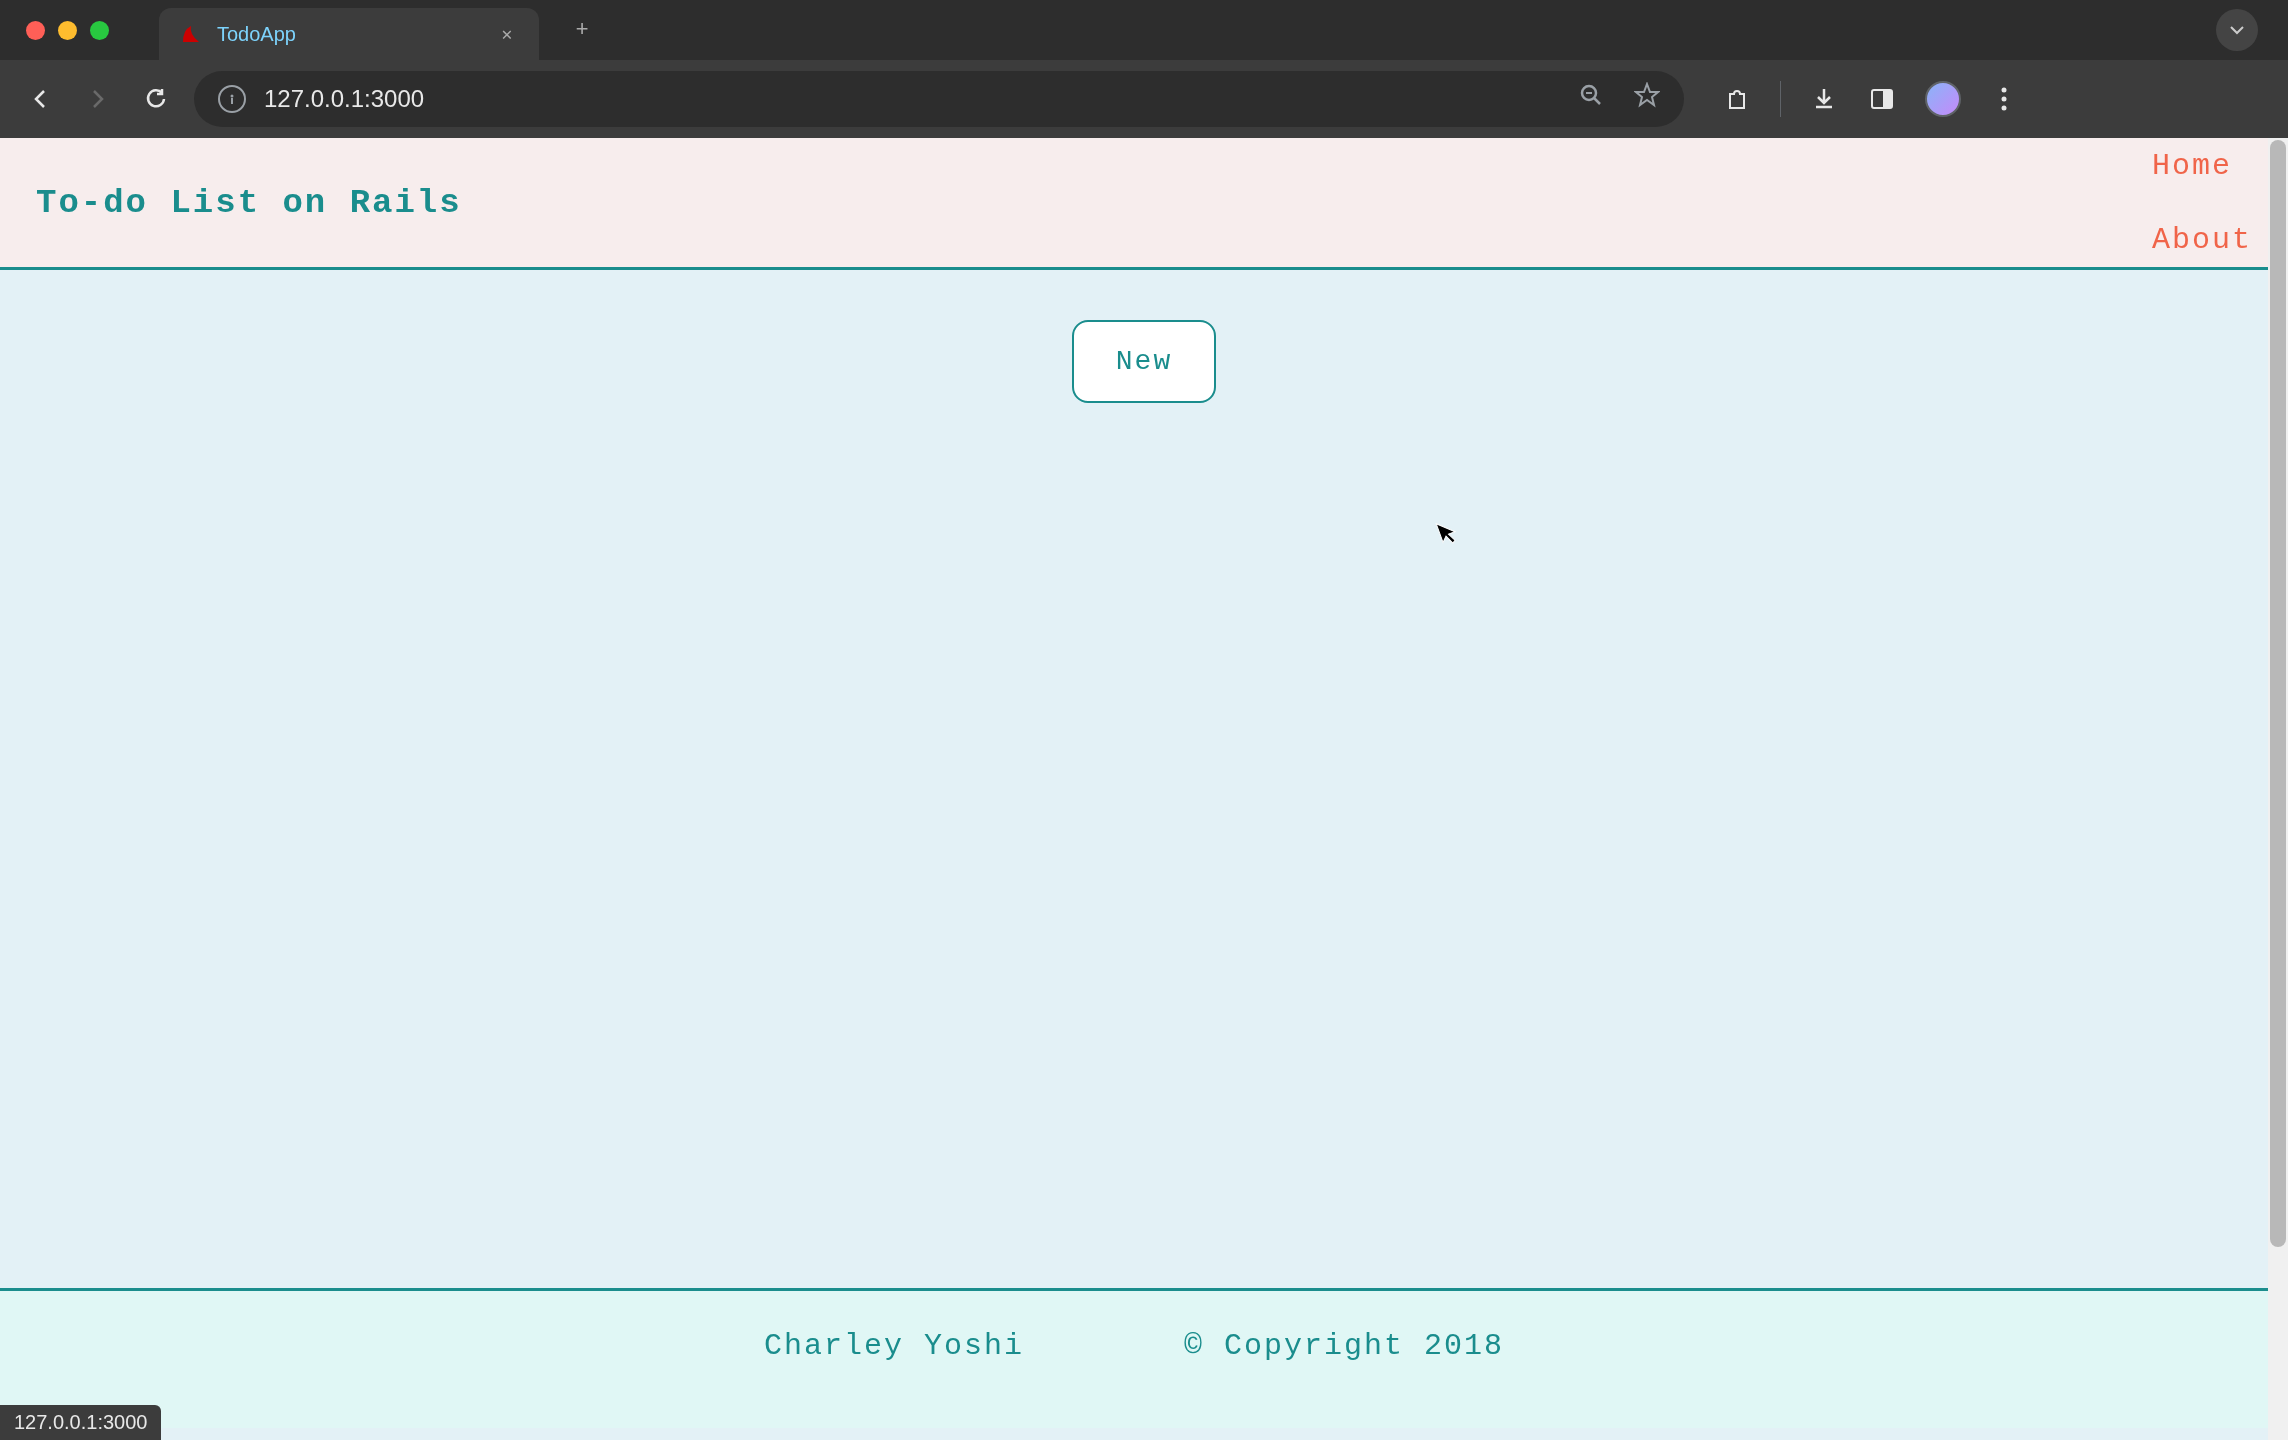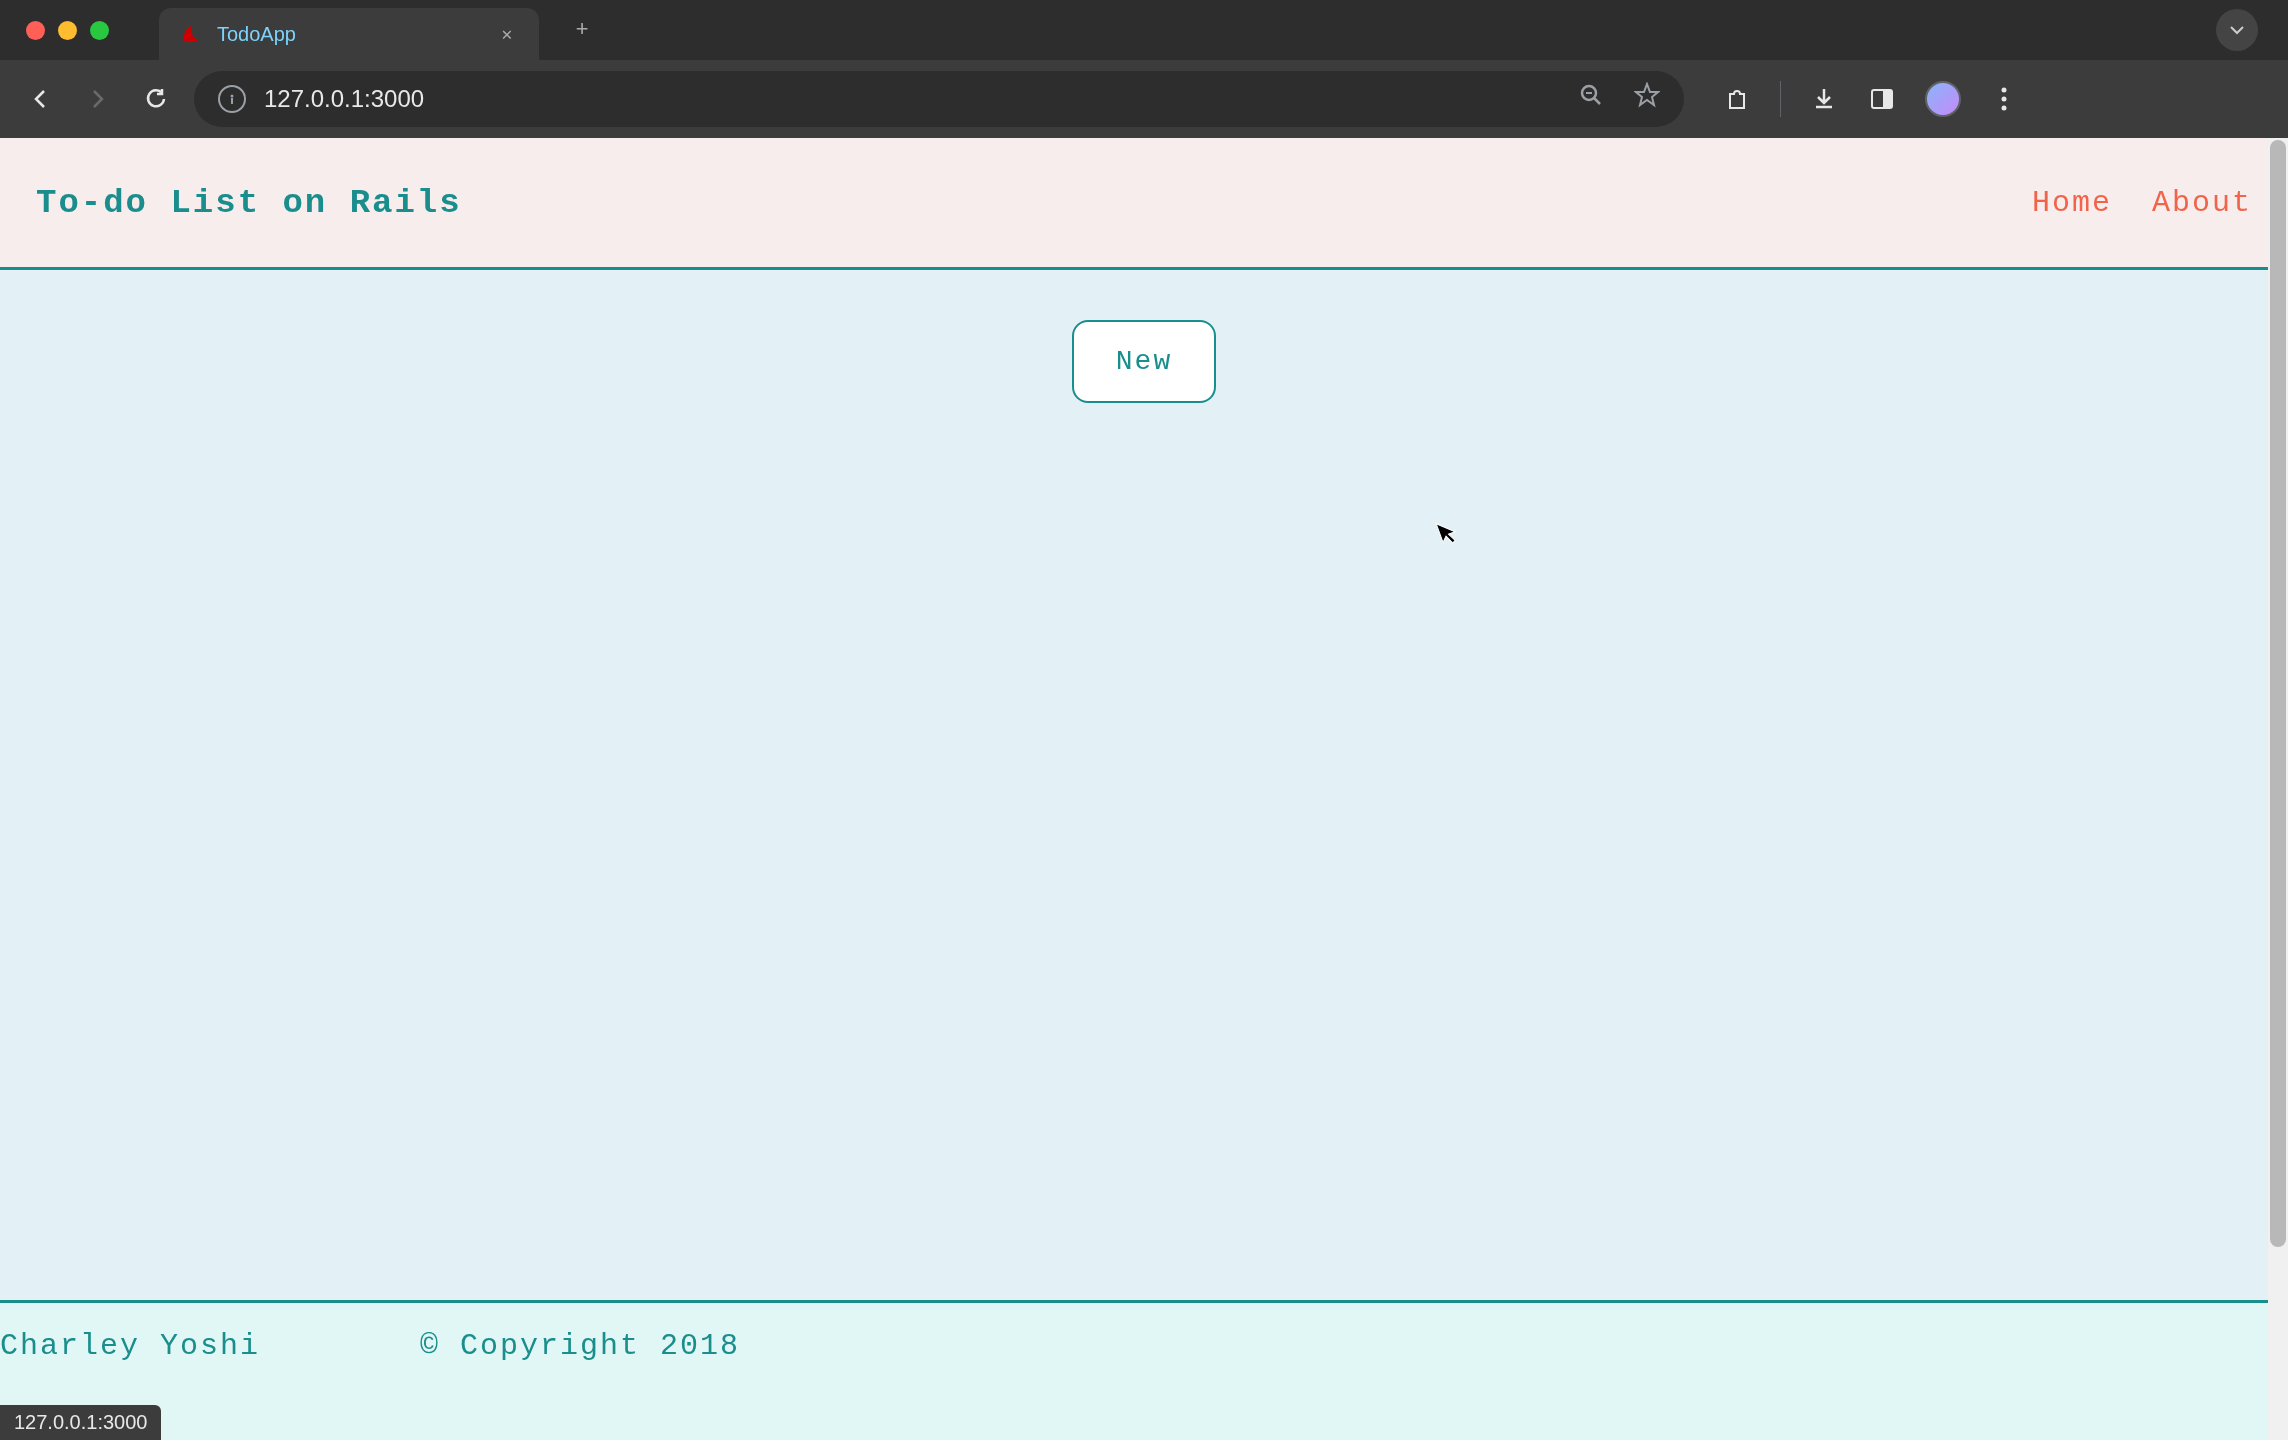--- a/index.html
+++ b/index.html
@@ -250,20 +250,21 @@
       color: #1a8d8d;
       font-size: 34px;
       font-weight: bold;
       letter-spacing: 2px;
     }
 
     .header-nav {
       margin-left: auto;
       display: flex;
       gap: 40px;
+      flex-direction: column;
     }
 
     .header-nav a {
       color: #f06449;
       font-size: 30px;
       text-decoration: none;
       letter-spacing: 2px;
     }
 
     .main-area {
@@ -293,30 +294,31 @@
 
     .todo-item {
       color: #f06449;
       font-size: 42px;
       letter-spacing: 2px;
       cursor: pointer;
     }
 
     .page-footer {
       position: absolute;
-      bottom: 0;
+      bottom: 12px;
       left: 0;
       right: 20px;
       background: #e0f7f5;
       border-top: 3px solid #1a8d8d;
       height: 140px;
       display: flex;
       align-items: flex-start;
+      justify-content: center;
       gap: 160px;
-      padding-top: 26px;
+      padding-top: 38px;
     }
 
     .footer-text {
       color: #1a8d8d;
       font-size: 30px;
       letter-spacing: 2px;
     }
 
     .status-bar {
       position: absolute;

